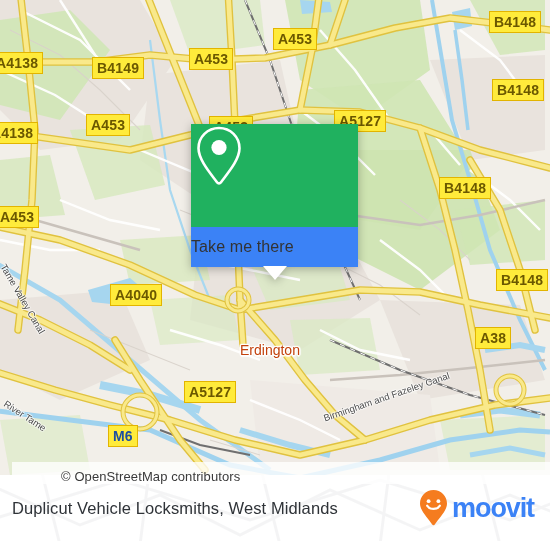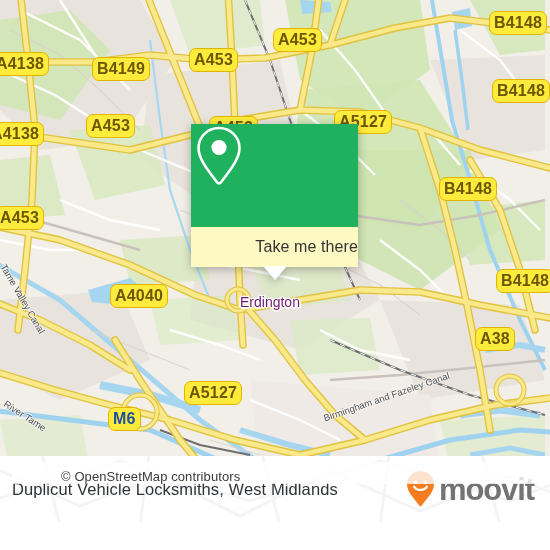--- a/index.html
+++ b/index.html
@@ -29,96 +29,97 @@
   }
   .attrib span{
     font-size:13px;color:#3a3a3a;padding-left:7px;letter-spacing:0.1px;
   }
 
   
   .shield{
     position:absolute;
     background:#ffeb3b;
     border:1.6px solid #e2b400;
-    border-radius:7px;
+    border-radius:0;
     color:#6b5800;
-    font-size:16px;
+    font-size:14px;
     font-weight:bold;
     line-height:1;
     padding:2.5px 4px 3.5px 4px;
     white-space:nowrap;
     z-index:12;
     letter-spacing:0.2px;
   }
   .shield.blue{
-    background:#ffeb3b;color:#1c4fa1;border-color:#e2b400;
+    background:#ffeb3b;color:#1c4fa1;border-color:#e2b400;margin-top:18px;
   }
 
   
   .placelabel{
     position:absolute;z-index:13;
-    font-size:14px;color:#701a75;
+    font-size:14px;color:#c2410c;
     text-shadow:
       1.5px 0 1px #fff,-1.5px 0 1px #fff,0 1.5px 1px #fff,0 -1.5px 1px #fff,
       1px 1px 1px #fff,-1px -1px 1px #fff,1px -1px 1px #fff,-1px 1px 1px #fff;
     white-space:nowrap;
+    margin-top:48px;
   }
   .waterlabel{
     position:absolute;z-index:13;
     font-size:9.5px;color:#4a4a4a;
     white-space:nowrap;
     text-shadow:
       1px 0 1px #fff,-1px 0 1px #fff,0 1px 1px #fff,0 -1px 1px #fff;
   }
 
   
   #popup{
     position:absolute;left:191px;top:124px;width:167px;
     z-index:30;
     filter:drop-shadow(0 2px 5px rgba(0,0,0,0.28));
   }
   #popup .pic{
     height:103px;background:#20b15f;
     display:flex;align-items:center;justify-content:center;
   }
   #popup .bar{
-    height:40px;background:#fef9c3;
-    display:flex;align-items:center;justify-content:flex-end;
+    height:40px;background:#3b82f6;
+    display:flex;align-items:center;justify-content:flex-start;
   }
   #popup .bar span{
     font-size:16px;color:#333333;letter-spacing:0.1px;
   }
   #popup .tip{
     position:absolute;left:72px;top:142px;
     width:0;height:0;
     border-left:12px solid transparent;
     border-right:12px solid transparent;
     border-top:14px solid #ffffff;
   }
 
   
   #footer{
-    position:absolute;left:0;top:456px;width:550px;height:66px;
+    position:absolute;left:0;top:475px;width:550px;height:66px;
     background:#ffffff;overflow:hidden;
   }
   #footer .fmap{
     position:absolute;left:0;top:0;width:550px;height:66px;opacity:0.10;
   }
   #footer .ftitle{
     position:absolute;left:12px;top:0;height:66px;
     display:flex;align-items:center;
     font-size:16.5px;color:#2f3338;letter-spacing:0.1px;
     z-index:3;
   }
   #brand{
     position:absolute;right:16px;top:0;height:66px;
     display:flex;align-items:center;gap:4px;z-index:3;
   }
   #brand .word{
-    font-size:31px;font-weight:bold;color:#737373;letter-spacing:-1.1px;
+    font-size:27px;font-weight:bold;color:#3b82f6;letter-spacing:-1.1px;
     line-height:1;
   }
 </style>
 </head>
 <body>
 
 <div id="root">
 
   <div id="map">
 

